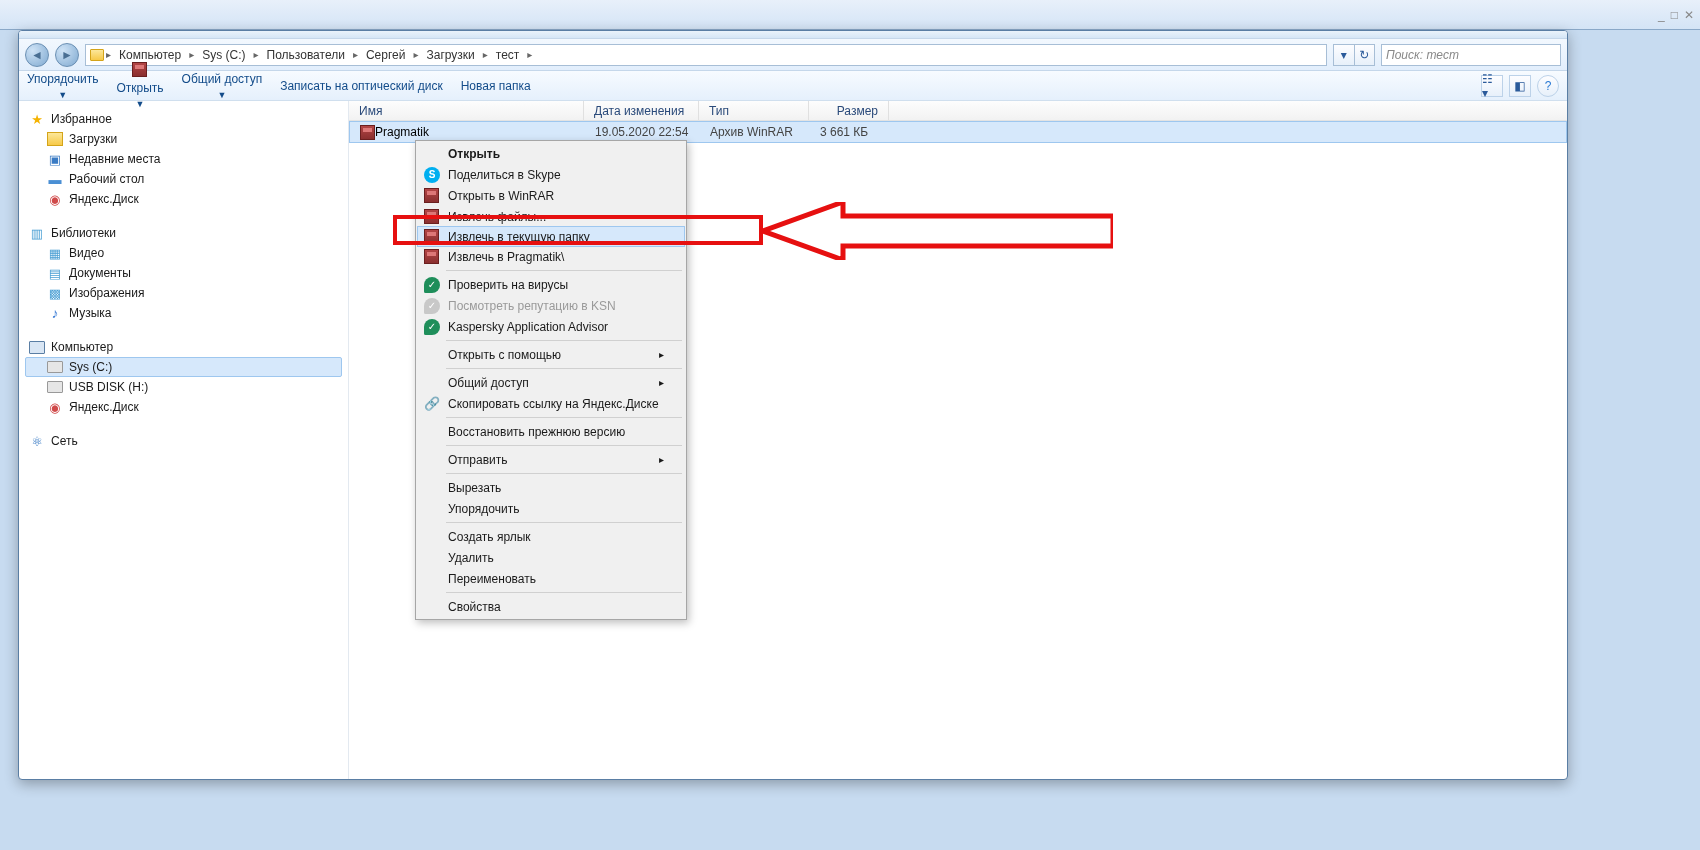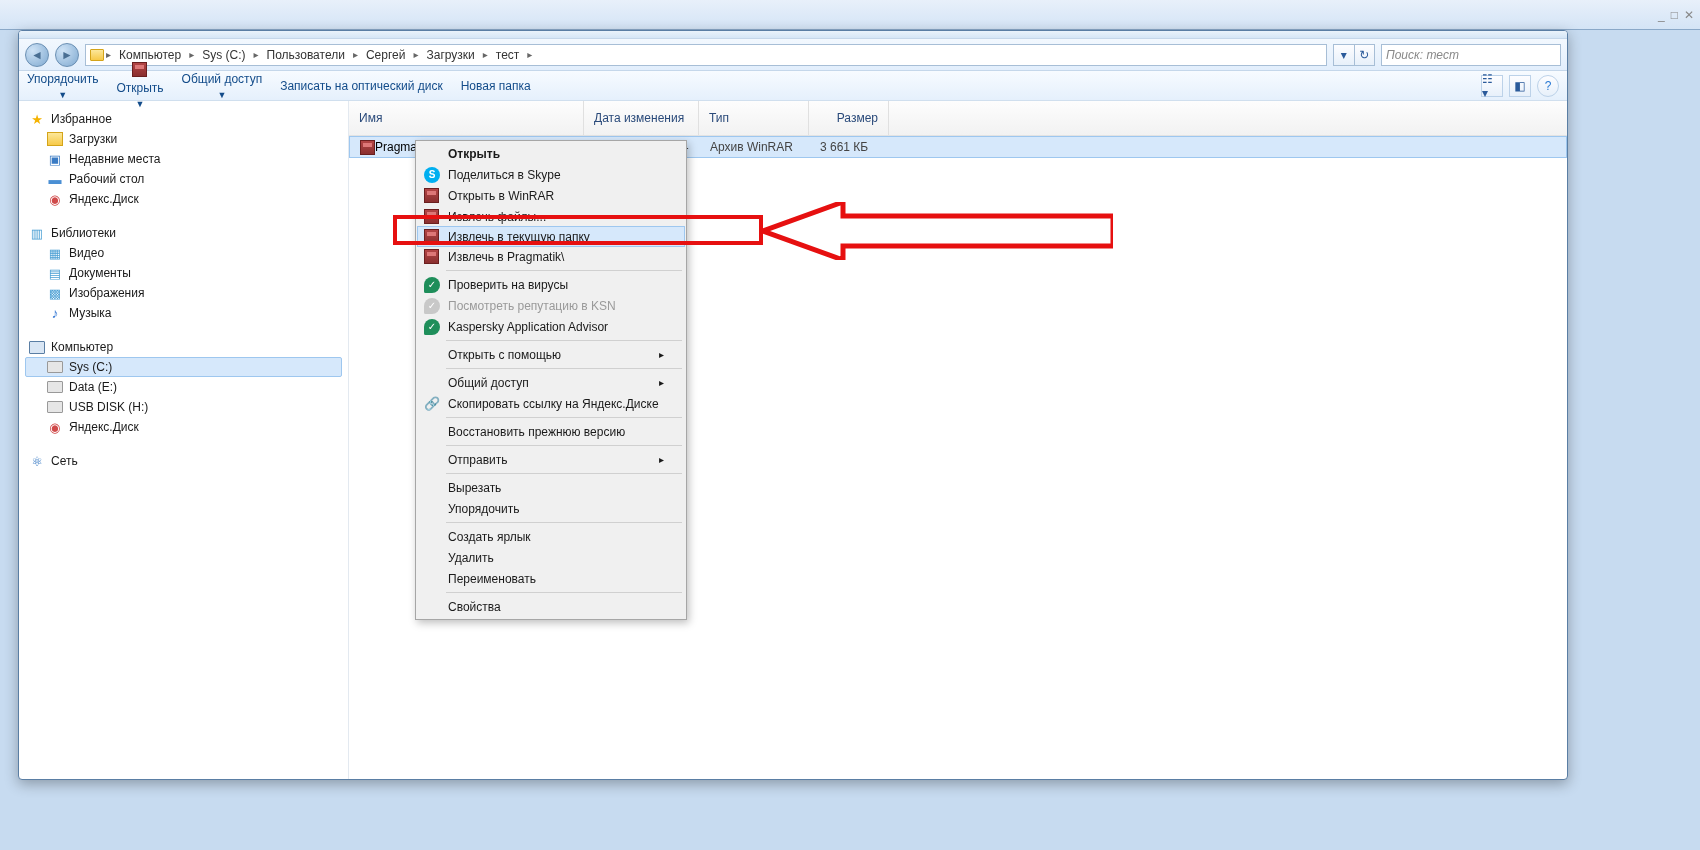--- a/index.html
+++ b/index.html
@@ -44,21 +44,21 @@
 .ico.recent{ color:#3a7bc4;}
 .ico.desktop{ color:#4a8fd4;}
 .ico.lib{ color:#4a9fd4;}
 .ico.drive::before{content:'';width:15px;height:10px;background:#e6e6e6;border:1px solid #999;border-radius:1px;display:block;}
 .ico.net{ color:#3a7bc4;}
 .ico.ydisk{ color:#d04a4a;}
 .ico.comp::before{content:'';width:14px;height:11px;background:#d9e6f4;border:1px solid #5a7ea4;border-radius:1px;display:block;}
 .ico.music{color:#3a7bd4; font-size:14px;}
 
 .main { flex:1; position:relative; }
-.cols { height:35px; border-bottom:1px solid #e3e3e3; display:flex; align-items:center; background:linear-gradient(#fdfdfd,#f2f2f2);}
+.cols { height:20px; border-bottom:1px solid #e3e3e3; display:flex; align-items:center; background:linear-gradient(#fdfdfd,#f2f2f2);}
 .ch { padding:0 10px; border-right:1px solid #e0e0e0; height:100%; display:flex; align-items:center; color:#2a4a7a; cursor:default;}
 .ch.name{flex:0 0 235px;}
 .ch.date{flex:0 0 115px;}
 .ch.type{flex:0 0 110px;}
 .ch.size{flex:0 0 80px; justify-content:flex-end;}
 
 .file-row { height:22px; display:flex; align-items:center; background:#d6e8fb; border:1px solid #9ec7ef;}
 .file-row .cell { padding:0 10px; }
 .file-row .name{flex:0 0 235px; display:flex; align-items:center; }
 .file-row .date{flex:0 0 115px; color:#444;}
@@ -221,24 +221,20 @@
         <div class="nav-head">
             <span class="ico comp"></span>
             <span>Компьютер</span>
           </div>
         <div class="nav-item sel">
             <span class="ico drive"></span>
             <span>Sys (C:)</span>
           </div>
         <div class="nav-item">
             <span class="ico drive"></span>
-            <span>Data (E:)</span>
-          </div>
-        <div class="nav-item">
-            <span class="ico drive"></span>
             <span>USB DISK (H:)</span>
           </div>
         <div class="nav-item">
             <span class="ico ydisk">◉</span>
             <span>Яндекс.Диск</span>
           </div>
       </div>
 
       <div class="nav-group">
         <div class="nav-head">

